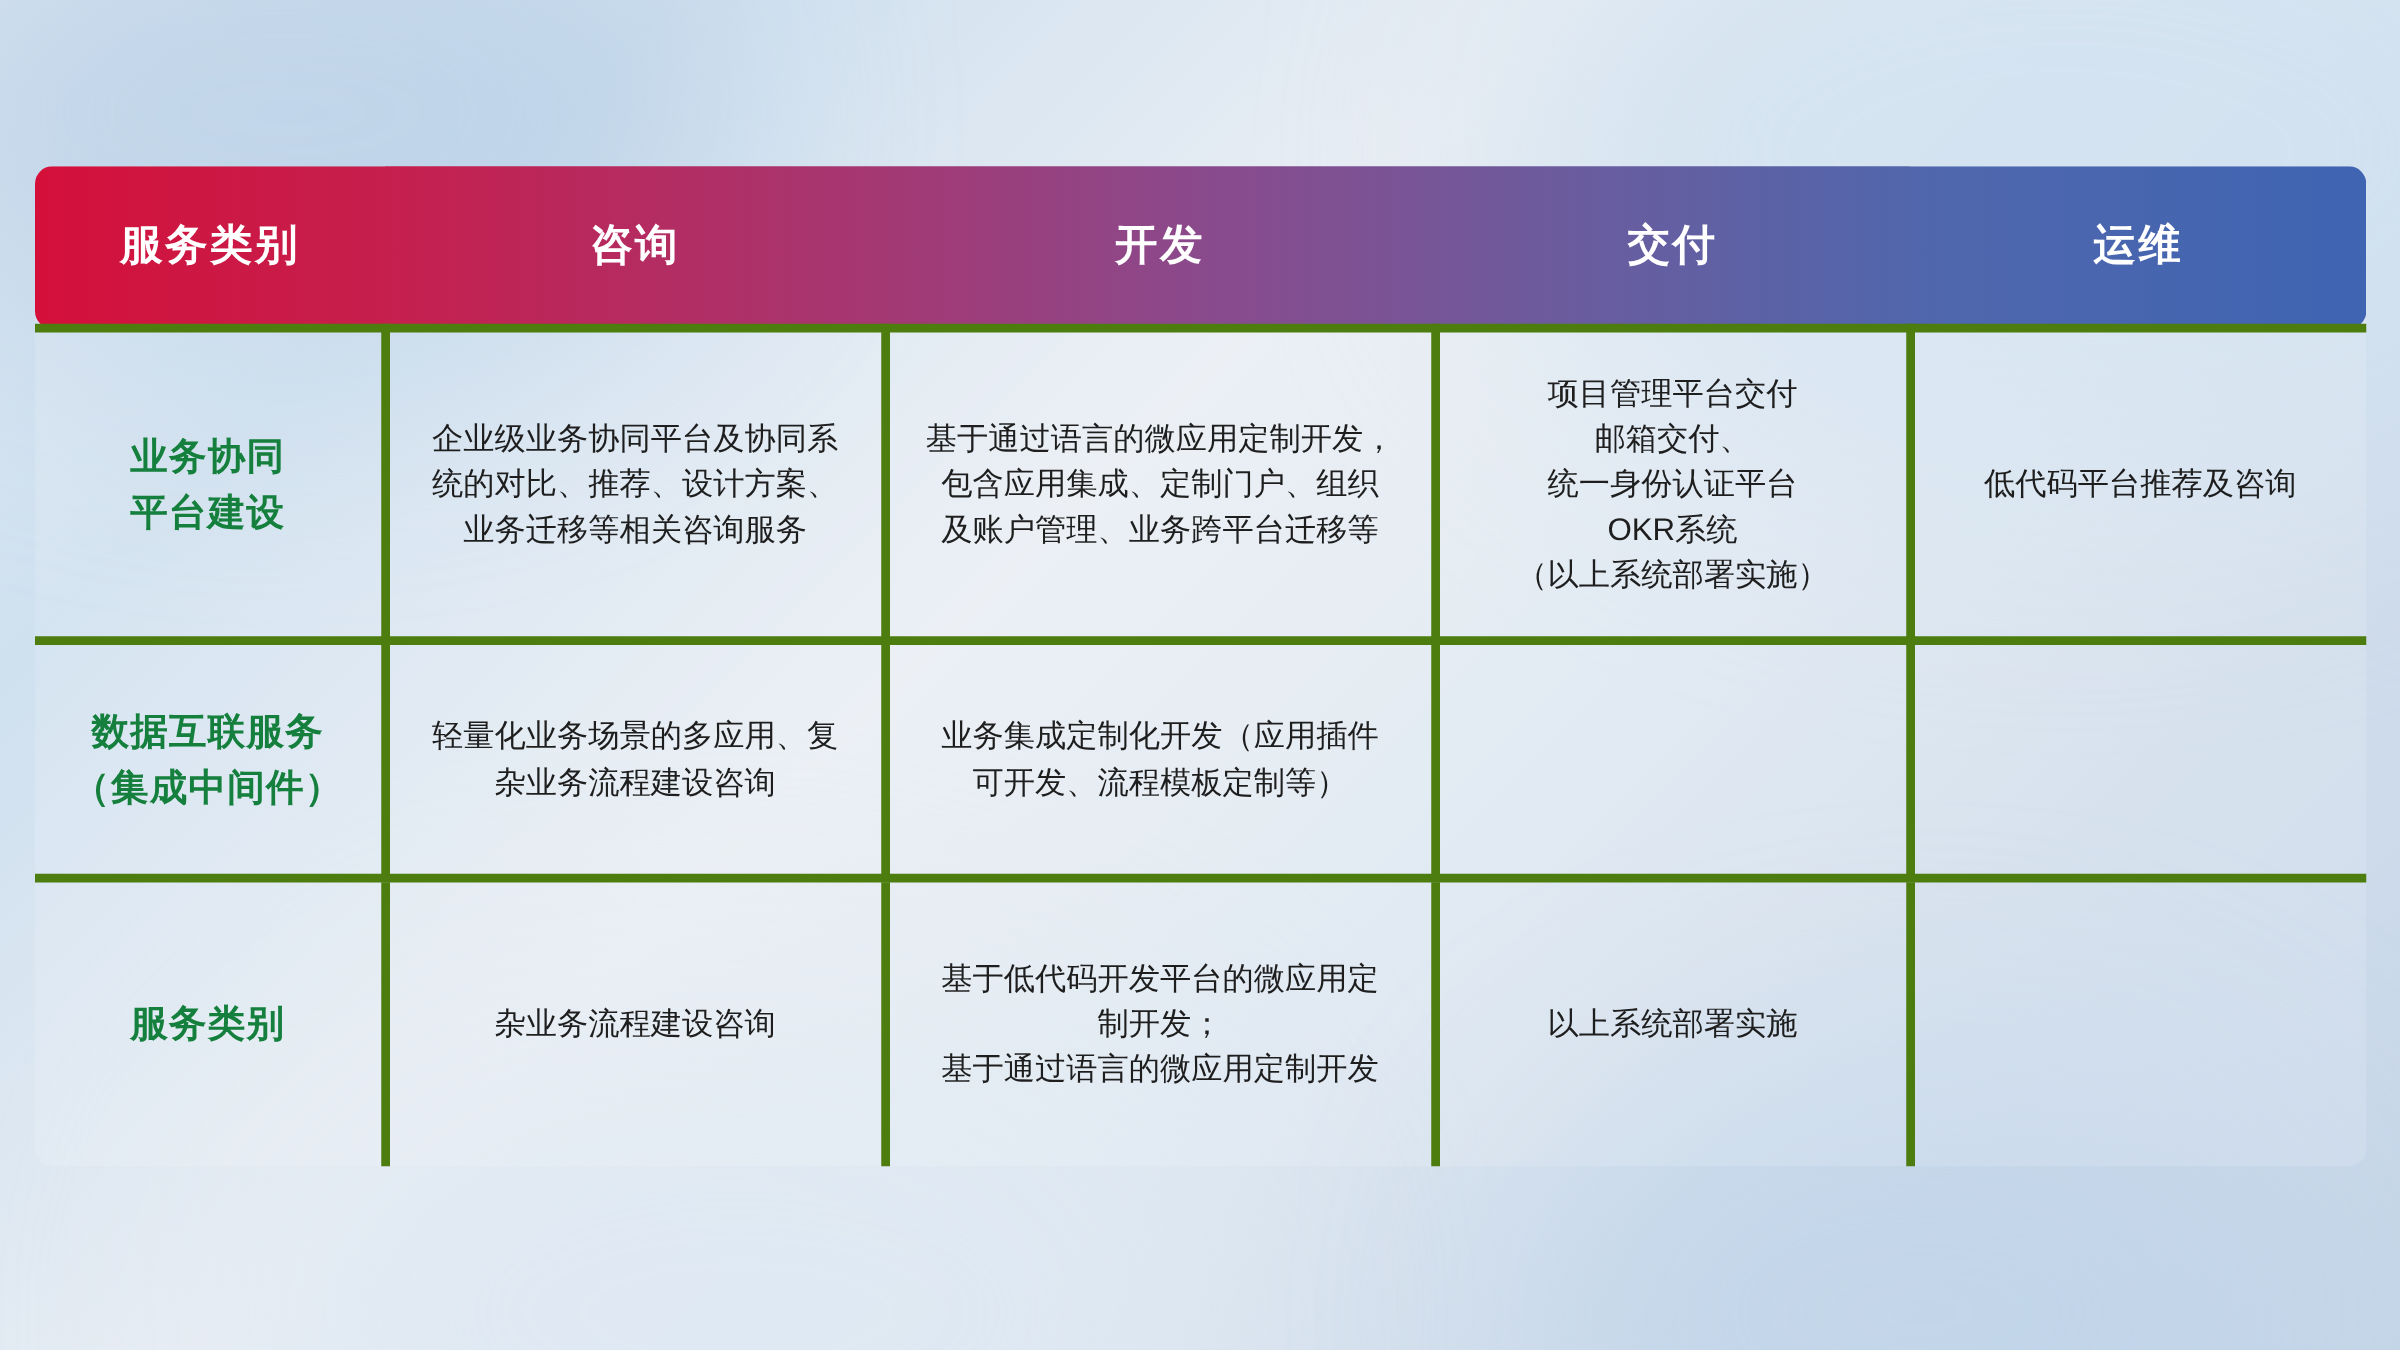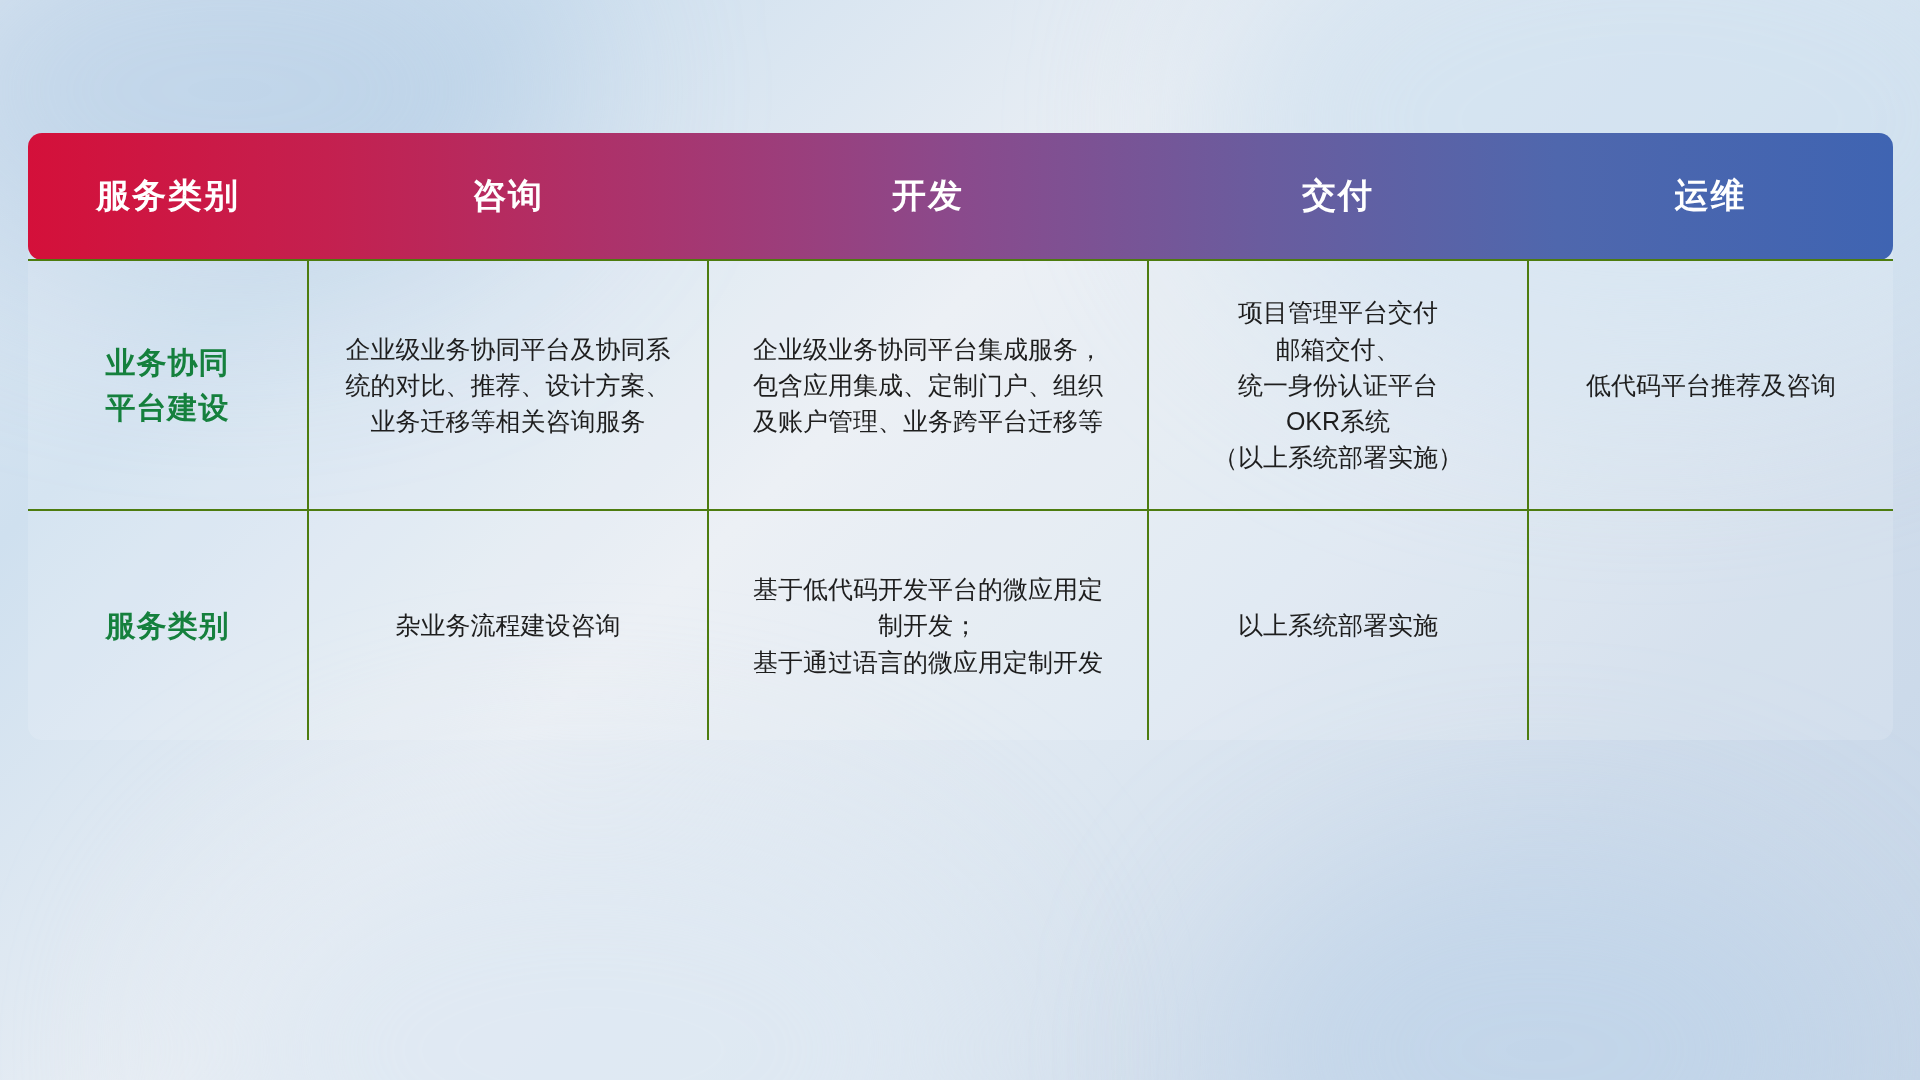--- a/index.html
+++ b/index.html
@@ -51,21 +51,21 @@
     border: none;
     position: relative;
   }
   thead tr {
     background: linear-gradient(90deg, #d4103a 0%, #c4204f 16%, #a8356f 34%, #8a4a8c 50%, #6a5c9e 66%, #4f67ad 82%, #3f64b2 100%);
   }
   thead th:first-child { border-top-left-radius: 14px; border-bottom-left-radius: 14px; }
   thead th:last-child  { border-top-right-radius: 14px; border-bottom-right-radius: 14px; }
 
   tbody td {
-    border: 2px solid #4d7c0f;
+    border: 7px solid #4d7c0f;
     vertical-align: middle;
     text-align: center;
     color: #1e1e1e;
     font-size: 25px;
     line-height: 1.45;
     padding: 14px 18px;
     background: transparent;
   }
   
   tbody tr td:first-child { border-left: none; }
@@ -111,29 +111,39 @@
         <th>运维</th>
       </tr>
     </thead>
     <tbody>
       <tr class="row-1">
         <td class="cat cell-text">业务协同
 平台建设</td>
         <td class="cell-text">企业级业务协同平台及协同系
 统的对比、推荐、设计方案、
 业务迁移等相关咨询服务</td>
-        <td class="cell-text">企业级业务协同平台集成服务，
+        <td class="cell-text">基于通过语言的微应用定制开发，
 包含应用集成、定制门户、组织
 及账户管理、业务跨平台迁移等</td>
         <td class="cell-text">项目管理平台交付
 邮箱交付、
 统一身份认证平台
 OKR系统
 （以上系统部署实施）</td>
         <td class="cell-text">低代码平台推荐及咨询</td>
+      </tr>
+      <tr class="row-2">
+        <td class="cat cell-text">数据互联服务
+（集成中间件）</td>
+        <td class="cell-text">轻量化业务场景的多应用、复
+杂业务流程建设咨询</td>
+        <td class="cell-text">业务集成定制化开发（应用插件
+可开发、流程模板定制等）</td>
+        <td class="cell-text"></td>
+        <td class="cell-text"></td>
       </tr>
       <tr class="row-3">
         <td class="cat cell-text">服务类别</td>
         <td class="cell-text">杂业务流程建设咨询</td>
         <td class="cell-text">基于低代码开发平台的微应用定
 制开发；
 基于通过语言的微应用定制开发</td>
         <td class="cell-text">以上系统部署实施</td>
         <td class="cell-text"></td>
       </tr>

